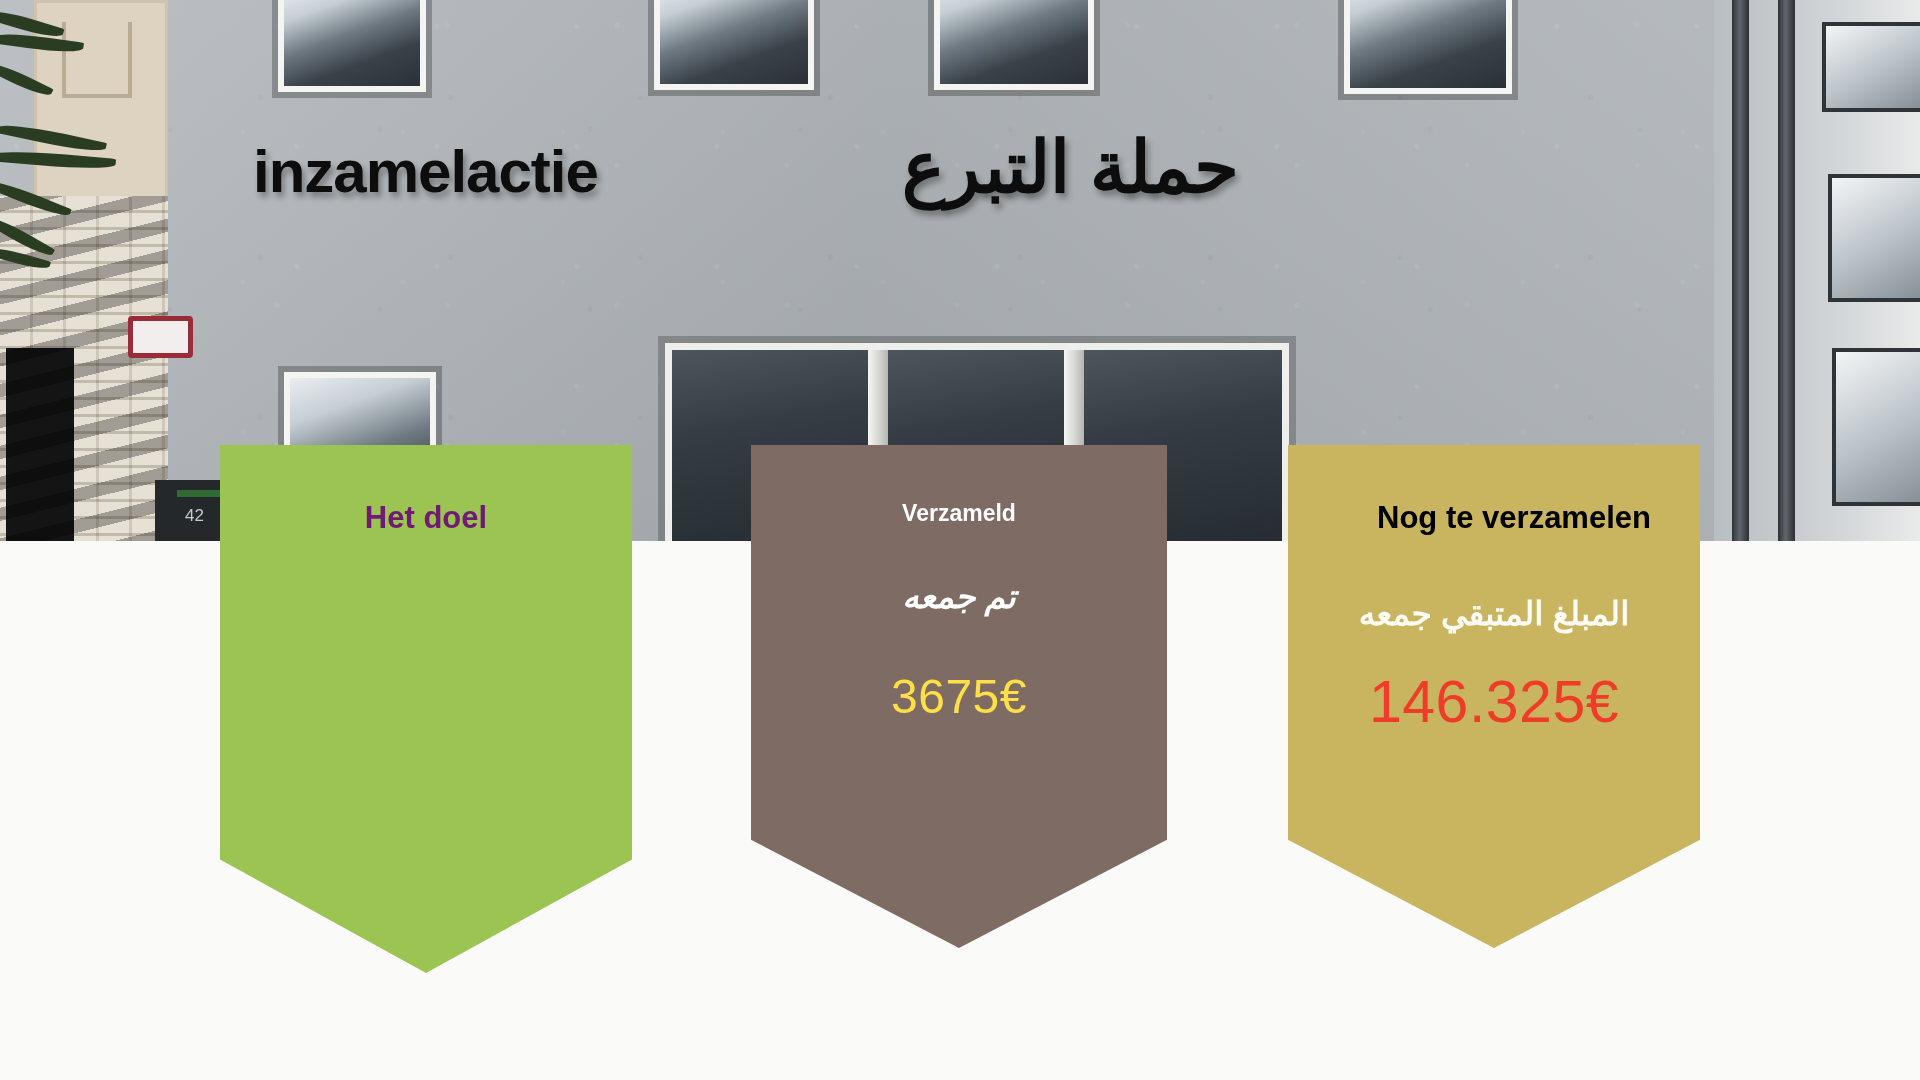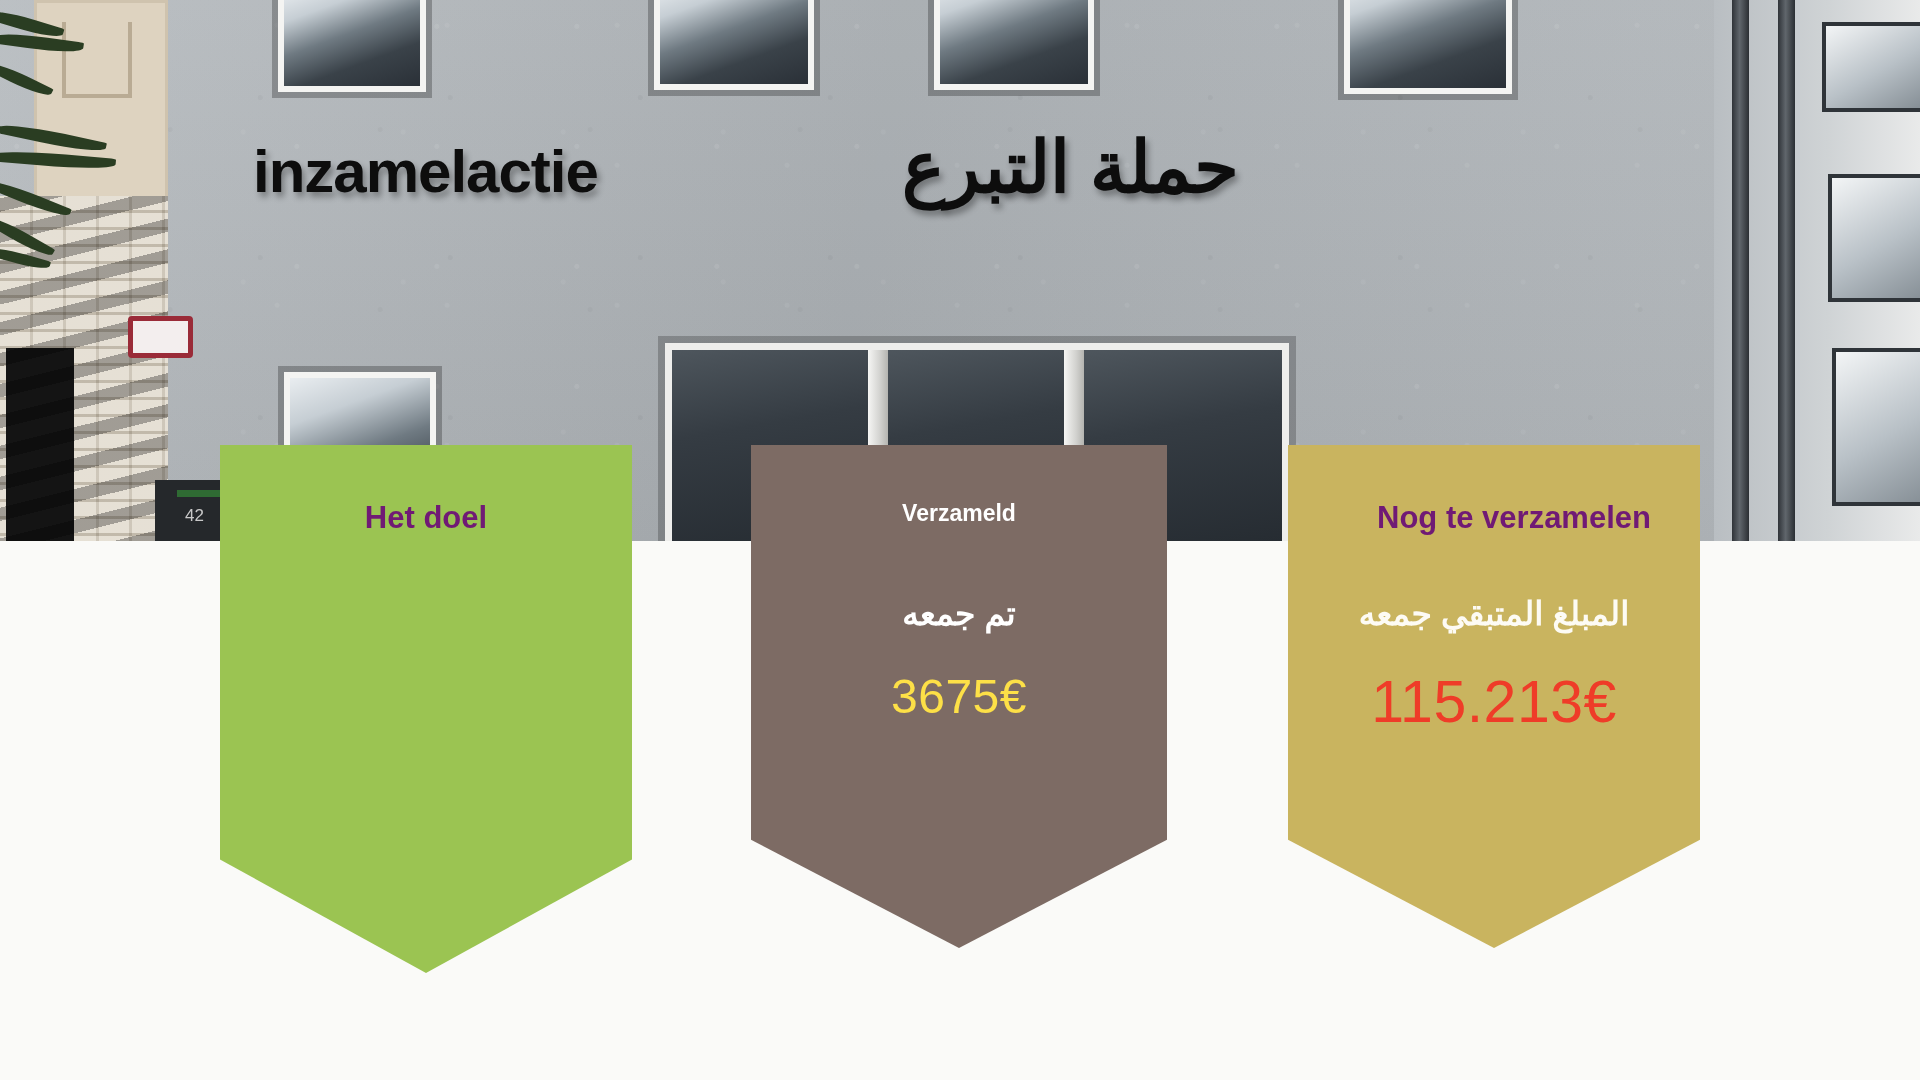--- a/index.html
+++ b/index.html
@@ -104,25 +104,25 @@
     position:absolute;left:0;right:0;font-weight:400;line-height:1;letter-spacing:.5px;
   }
 
   #ribbon-goal{left:220px;top:445px;width:412px;height:528px;background:#9bc452;}
   #ribbon-goal .r-title{top:56px;font-size:31px;color:#701a75;}
   #ribbon-goal .r-sub{top:149px;font-size:34px;color:#111111;}
   #ribbon-goal .r-amount{top:228px;font-size:59px;color:#121212;}
 
   #ribbon-collected{left:751px;top:445px;width:416px;height:503px;background:#7d6b64;}
   #ribbon-collected .r-title{top:56px;font-size:23px;color:#ffffff;}
-  #ribbon-collected .r-sub{top:149px;font-size:33px;color:#ffffff;}
+  #ribbon-collected .r-sub{top:132px;font-size:33px;color:#ffffff;font-style:italic;}
   #ribbon-collected .r-amount{top:228px;font-size:48px;color:#fde047;}
 
   #ribbon-remaining{left:1288px;top:445px;width:412px;height:503px;background:#c9b45f;}
-  #ribbon-remaining .r-title{top:56px;font-size:31px;color:#701a75;margin-left:40px;}
+  #ribbon-remaining .r-title{top:56px;font-size:31px;color:#000000;margin-left:40px;}
   #ribbon-remaining .r-sub{top:149px;font-size:33px;color:#fdfbf4;}
   #ribbon-remaining .r-amount{top:228px;font-size:59px;color:#ef3c28;}
 </style>
 </head>
 <body>
 
 <div id="stage">
 
   <div class="photo">
     <div class="facade"></div>
@@ -197,16 +197,16 @@
 
   <div class="ribbon" id="ribbon-collected">
     <div class="r-title">Verzameld</div>
     <div class="r-sub">تم جمعه</div>
     <div class="r-amount">3675€</div>
   </div>
 
   <div class="ribbon" id="ribbon-remaining">
     <div class="r-title">Nog te verzamelen</div>
     <div class="r-sub">المبلغ المتبقي جمعه</div>
-    <div class="r-amount">115.213€</div>
+    <div class="r-amount">146.325€</div>
   </div>
 
 </div>
 
 </body></html>

